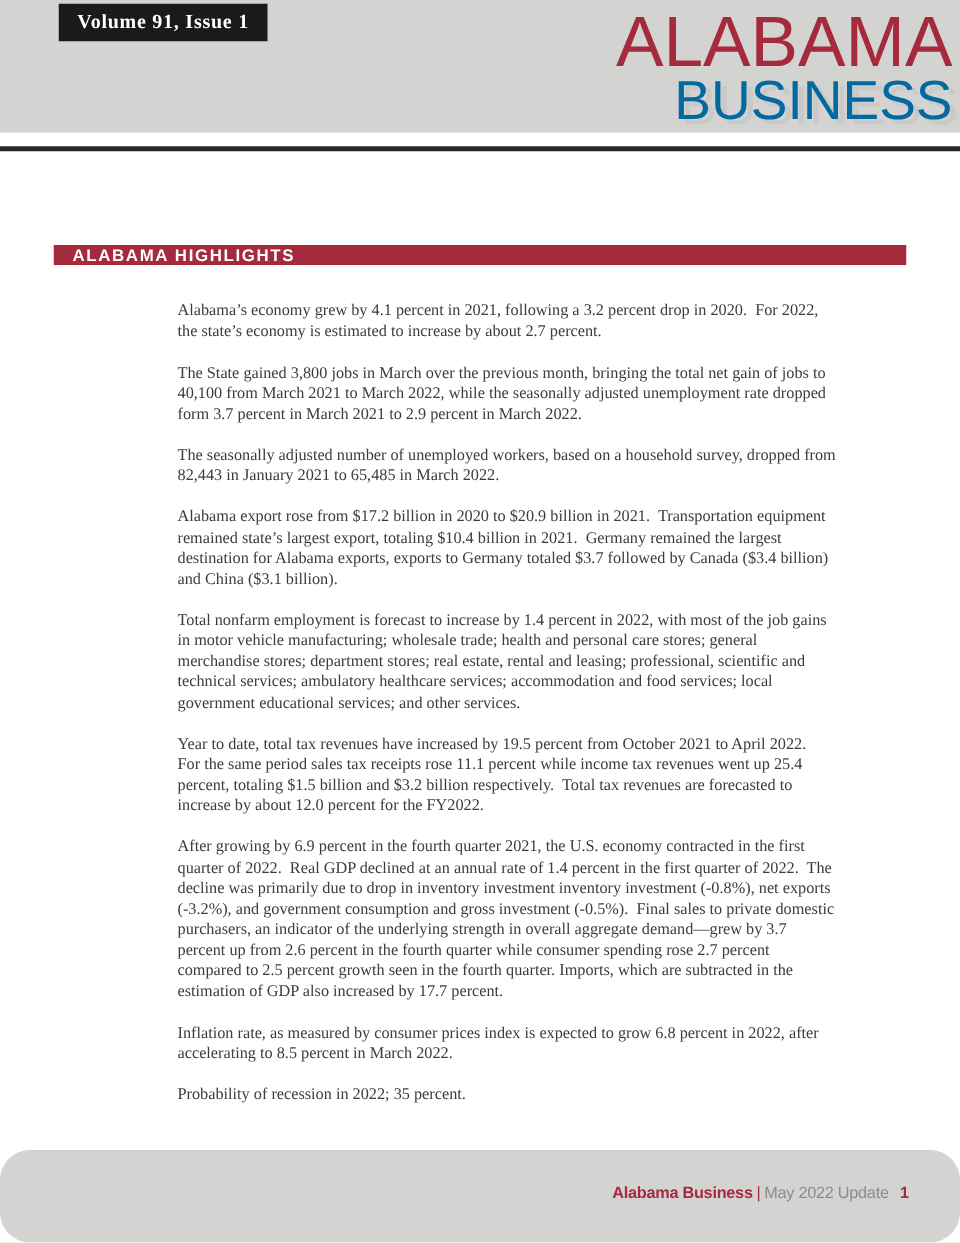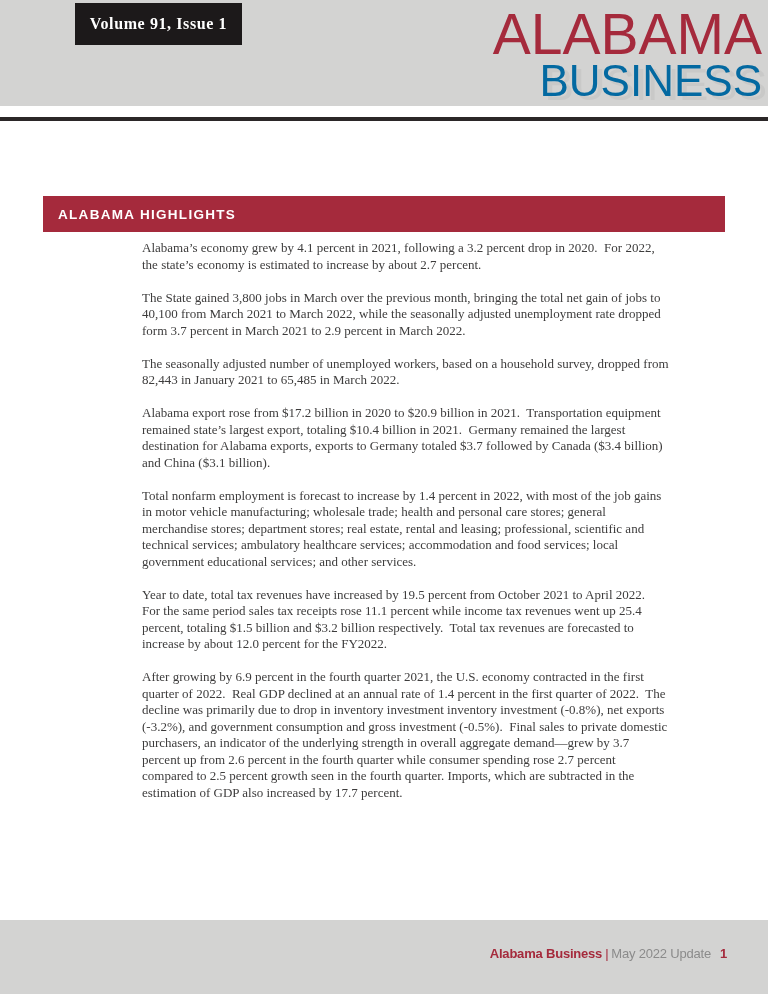--- a/index.html
+++ b/index.html
@@ -9,23 +9,23 @@
     background:#ffffff; overflow:hidden;
     font-family:"Liberation Sans", sans-serif;
   }
 
   
   .masthead {
     position:absolute; top:0; left:0; width:768px; height:106px;
     background:var(--band-gray,#D3D3D2);
   }
   .volume-box {
-    position:absolute; top:3px; left:47px; width:167px; height:42px;
+    position:absolute; top:3px; left:47px; width:167px; height:30px;
     background:var(--box-black,#1C191A);
-    display:flex; align-items:center; justify-content:center;margin-left:28px;
+    display:flex; align-items:center; justify-content:center;
   }
   .volume-box span {
     color:#ffffff; font-family:"Liberation Serif", serif;
     font-weight:700; font-size:16px; letter-spacing:0.6px;
   }
   .brand {
     position:absolute; top:10px; right:6px; text-align:right;
     font-weight:400; letter-spacing:0px; line-height:1;
   }
   .brand-line1 {
@@ -46,43 +46,44 @@
   .page-title {
     position:absolute; top:142px; left:46px; white-space:nowrap;
     font-weight:800; font-size:31px; letter-spacing:-0.3px;
     text-shadow:2.5px 2.5px 0 #D8D8D7;
   }
   .title-lead { color:var(--crimson,#A52A3C); }
   .title-date { color:var(--title-dark,#2D2A2B); }
 
   
   .section-bar {
-    position:absolute; top:196px; left:43px; width:682px; height:36px;
+    position:absolute; top:196px; left:43px; width:682px; height:16px;
     background:var(--crimson,#A52A3C);
-    display:flex; align-items:center; padding-left:15px;
+    display:flex; align-items:flex-end; padding-left:15px;
   }
   .section-bar span {
     color:#ffffff; font-weight:700; font-size:13.5px; letter-spacing:1.3px;
   }
 
   
   .article-body {
     position:absolute; top:240px; left:120px; width:527px;
     font-family:Liberation Serif, serif;
     font-size:13px; line-height:16.5px;
     color:var(--body-text,#3D3C3C);
     text-align:left;
     margin-left:22px;
   }
   .article-body p { margin:0 0 16.5px 0; white-space:pre-wrap; }
 
   
   .page-footer {
     position:absolute; top:920px; left:0; width:768px; height:74px;
     background:var(--band-gray,#D3D3D2);
+    border-radius:24px;
   }
   .footer-line {
     position:absolute; top:26px; right:41px; white-space:nowrap;
     font-size:13px; letter-spacing:-0.2px;
   }
   .footer-brand { color:var(--crimson,#A52A3C); font-weight:700; }
   .footer-sep { color:var(--crimson,#A52A3C); font-weight:400; padding:0 3px; }
   .footer-issue { color:var(--footer-gray,#8B8B8B); font-weight:400; }
   .footer-page { color:var(--crimson,#A52A3C); font-weight:700; margin-left:9px; }
 </style>
@@ -109,20 +110,22 @@
   </div>
 
   <main class="article-body">
       <p>Alabama’s economy grew by 4.1 percent in 2021, following a 3.2 percent drop in 2020.  For 2022, the state’s economy is estimated to increase by about 2.7 percent.</p>
       <p>The State gained 3,800 jobs in March over the previous month, bringing the total net gain of jobs to 40,100 from March 2021 to March 2022, while the seasonally adjusted unemployment rate dropped form 3.7 percent in March 2021 to 2.9 percent in March 2022.</p>
       <p>The seasonally adjusted number of unemployed workers, based on a household survey, dropped from 82,443 in January 2021 to 65,485 in March 2022.</p>
       <p>Alabama export rose from $17.2 billion in 2020 to $20.9 billion in 2021.  Transportation equipment remained state’s largest export, totaling $10.4 billion in 2021.  Germany remained the largest destination for Alabama exports, exports to Germany totaled $3.7 followed by Canada ($3.4 billion) and China ($3.1 billion).</p>
       <p>Total nonfarm employment is forecast to increase by 1.4 percent in 2022, with most of the job gains in motor vehicle manufacturing; wholesale trade; health and personal care stores; general merchandise stores; department stores; real estate, rental and leasing; professional, scientific and technical services; ambulatory healthcare services; accommodation and food services; local government educational services; and other services.</p>
       <p>Year to date, total tax revenues have increased by 19.5 percent from October 2021 to April 2022.  For the same period sales tax receipts rose 11.1 percent while income tax revenues went up 25.4 percent, totaling $1.5 billion and $3.2 billion respectively.  Total tax revenues are forecasted to increase by about 12.0 percent for the FY2022.</p>
       <p>After growing by 6.9 percent in the fourth quarter 2021, the U.S. economy contracted in the first quarter of 2022.  Real GDP declined at an annual rate of 1.4 percent in the first quarter of 2022.  The decline was primarily due to drop in inventory investment inventory investment (-0.8%), net exports (-3.2%), and government consumption and gross investment (-0.5%).  Final sales to private domestic purchasers, an indicator of the underlying strength in overall aggregate demand—grew by 3.7 percent up from 2.6 percent in the fourth quarter while consumer spending rose 2.7 percent compared to 2.5 percent growth seen in the fourth quarter. Imports, which are subtracted in the estimation of GDP also increased by 17.7 percent.</p>
+      <p>Inflation rate, as measured by consumer prices index is expected to grow 6.8 percent in 2022, after accelerating to 8.5 percent in March 2022.</p>
+      <p>Probability of recession in 2022; 35 percent.</p>
     </main>
 
   <footer class="page-footer">
     <div class="footer-line">
       <span class="footer-brand">Alabama Business</span><span class="footer-sep">|</span><span class="footer-issue">May 2022 Update</span><span class="footer-page">1</span>
     </div>
   </footer>
 
 </div>
 

